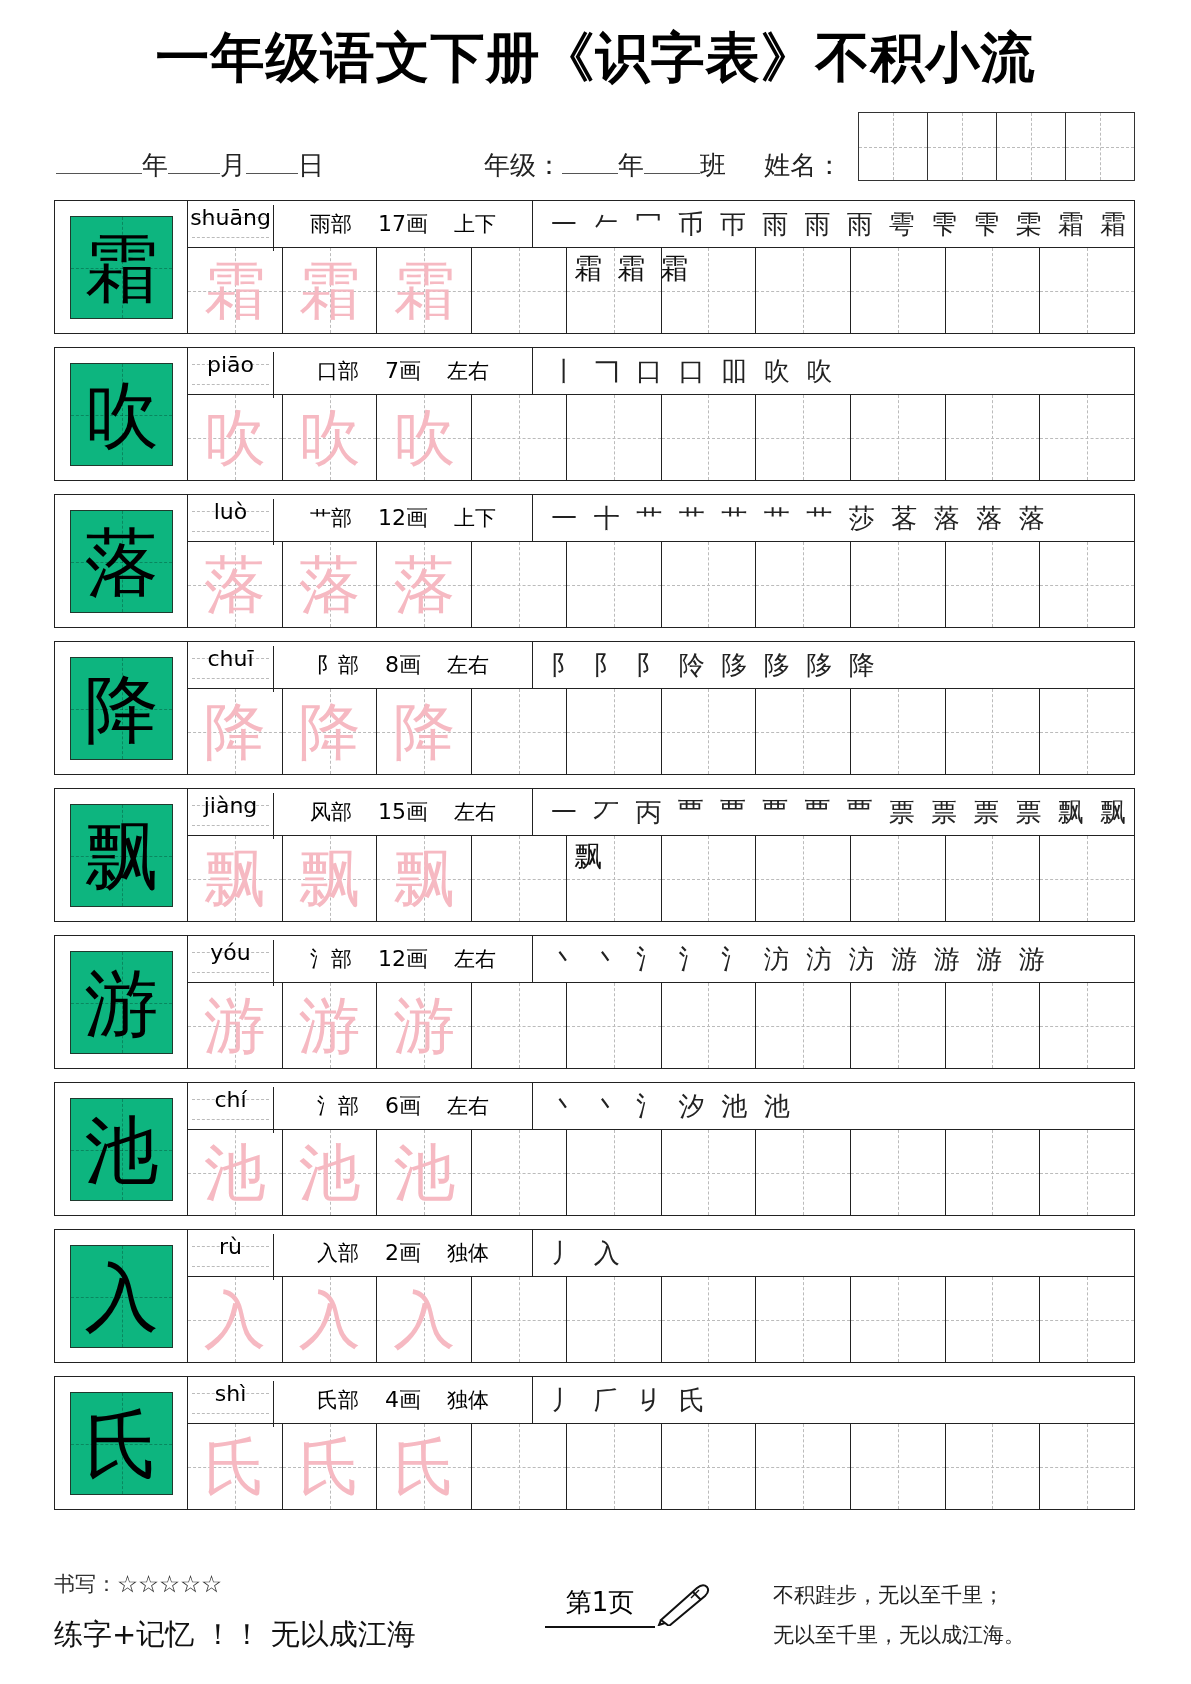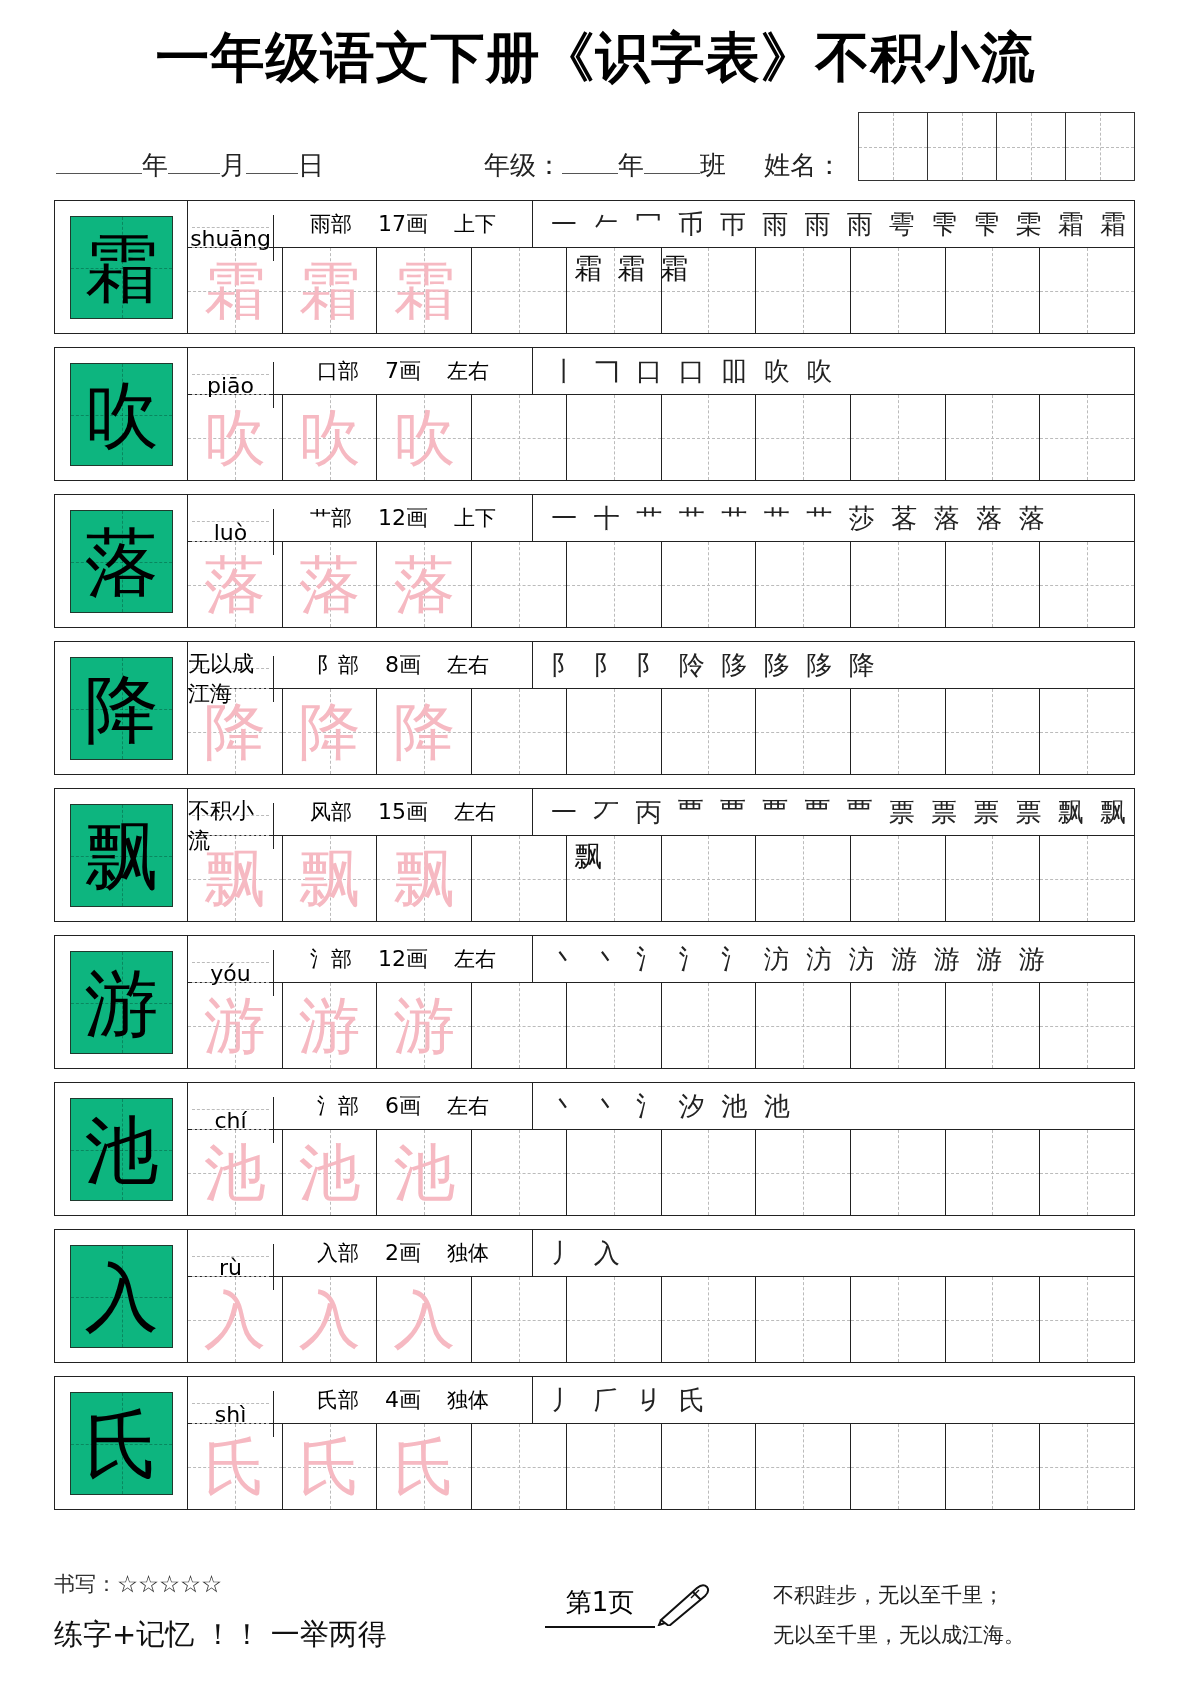--- a/index.html
+++ b/index.html
@@ -20,22 +20,22 @@
   .row { position:absolute; left:54px; width:1081px; height:134px; border:1.5px solid #222; box-sizing:border-box; }
   .charcell { position:absolute; left:0; top:0; width:133px; height:100%; border-right:1.5px solid #222; box-sizing:border-box; }
   .greenbox { position:absolute; left:15px; top:15px; width:103px; height:103px; background:#0db57f;
               border:1.5px solid #1f3a2e; box-sizing:border-box; display:flex; align-items:center; justify-content:center;
               font-family:"DejaVu Serif", serif; font-size:74px; line-height:1; }
   .greenbox .gv { position:absolute; left:50%; top:0; bottom:0; border-left:1px dashed rgba(0,0,0,0.25); }
   .greenbox .gh { position:absolute; top:50%; left:0; right:0; border-top:1px dashed rgba(0,0,0,0.25); }
   .greenbox span.ch { position:relative; z-index:1; }
 
   .hdr { position:absolute; left:133px; top:0; right:0; height:47px; border-bottom:1.5px solid #222; box-sizing:border-box; }
-  .pinyin { position:absolute; left:0; top:14px; width:86px; height:100%; border-right:1.5px solid #222; box-sizing:border-box;
-            display:flex; align-items:center; justify-content:center; font-size:22px; }
+  .pinyin { position:absolute; left:0; top:4px; width:86px; height:100%; border-right:1.5px solid #222; box-sizing:border-box;
+            display:flex; justify-content:center; font-size:22px; }
   .pinyin .pd1 { position:absolute; left:4px; right:4px; top:12px; border-top:1px dashed #bbb; }
   .pinyin .pd2 { position:absolute; left:4px; right:4px; top:32px; border-top:1px dashed #bbb; }
   .pinyin span { position:relative; }
   .info { position:absolute; left:86px; top:0; width:259px; height:100%; border-right:1.5px solid #222; box-sizing:border-box;
           display:flex; align-items:center; justify-content:center; gap:26px; font-size:21px; font-family:"DejaVu Serif", serif; }
   .info .num { font-family:"DejaVu Sans", sans-serif; font-size:22px; }
   .strokes { position:absolute; left:345px; top:0; right:0; height:100%; display:flex; align-items:center; padding-left:10px;
              gap:0; font-family:"DejaVu Serif", serif; font-size:26px; box-sizing:border-box; }
   .strokes .st { width:42.5px; text-align:center; color:#111; }
 
@@ -336,21 +336,21 @@
         <div class="greenbox">
           <div class="gv"></div>
           <div class="gh"></div>
           <span class="ch">降</span>
         </div>
       </div>
       <div class="hdr">
         <div class="pinyin">
           <div class="pd1"></div>
           <div class="pd2"></div>
-          <span>无以成江海</span>
+          <span>chuī</span>
         </div>
         <div class="info">
           <span>阝部</span>
           <span class="num">8画</span>
           <span>左右</span>
         </div>
         <div class="strokes">
           <span class="st" style="color: rgb(34, 34, 34);">阝</span>
           <span class="st" style="color: rgb(34, 34, 34);">阝</span>
           <span class="st" style="color: rgb(34, 34, 34);">阝</span>
@@ -412,21 +412,21 @@
         <div class="greenbox">
           <div class="gv"></div>
           <div class="gh"></div>
           <span class="ch">飘</span>
         </div>
       </div>
       <div class="hdr">
         <div class="pinyin">
           <div class="pd1"></div>
           <div class="pd2"></div>
-          <span>不积小流</span>
+          <span>jiàng</span>
         </div>
         <div class="info">
           <span>风部</span>
           <span class="num">15画</span>
           <span>左右</span>
         </div>
         <div class="strokes">
           <span class="st" style="color: rgb(34, 34, 34);">一</span>
           <span class="st" style="color: rgb(34, 34, 34);">丆</span>
           <span class="st" style="color: rgb(34, 34, 34);">丙</span>
@@ -786,21 +786,21 @@
           <div class="dash-v"></div>
           <div class="dash-h"></div>
         </div>
       </div>
     </div>
   </div>
 
 <div class="footer-rating">
   <span>书写：</span><span>☆☆☆☆☆</span>
 </div>
-<div class="footer-slogan">练字+记忆 ！！ 一举两得</div>
+<div class="footer-slogan">练字+记忆 ！！ 无以成江海</div>
 
 <div class="pagenum">第1页</div>
 <svg class="pen" width="56" height="46" viewBox="0 0 56 46">
   <path d="M6 40 L42 8 Q48 3 52 7 Q55 11 50 16 L14 46 Z" fill="none" stroke="#111" stroke-width="2"></path>
   <path d="M6 40 L4 45 L10 43" fill="none" stroke="#111" stroke-width="2"></path>
   <path d="M38 12 L46 20" stroke="#111" stroke-width="2"></path>
   <path d="M44 10 L36 18" stroke="#111" stroke-width="1.5"></path>
 </svg>
 <div class="quote" style="top:1581px;">不积跬步，无以至千里；</div>
 <div class="quote" style="top:1621px;">无以至千里，无以成江海。</div>

